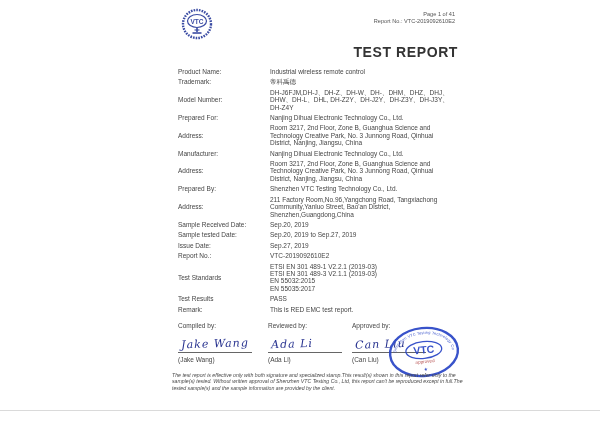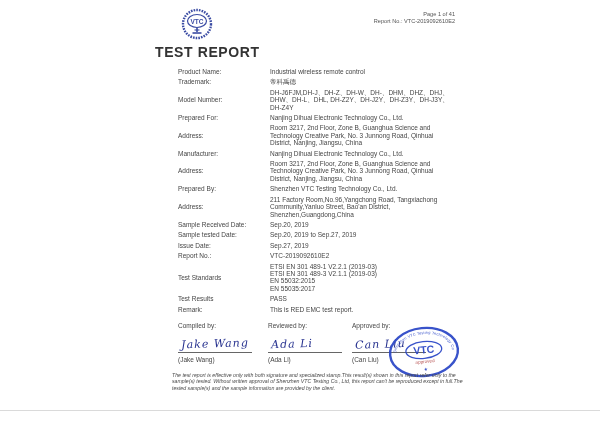--- a/index.html
+++ b/index.html
@@ -9,21 +9,21 @@
   }
   .page{position:absolute;inset:0;background:#fff;}
 
   
   .logo{position:absolute;left:178px;top:6px;width:38px;height:38px;}
   .header-right{
     position:absolute;left:305px;top:11px;width:150px;text-align:right;
     font-size:5.6px;line-height:7px;color:#555;
   }
   .doc-title{
-    position:absolute;left:155px;top:44px;width:310px;text-align:left;
+    position:absolute;left:148px;top:44px;width:310px;text-align:right;
     font-size:14px;font-weight:bold;letter-spacing:.6px;color:#333;
   }
 
   
   .fields{position:absolute;left:178px;top:68px;width:278px;font-size:6.5px;line-height:7.4px;}
   .f-row{display:flex;align-items:center;margin-bottom:3px;}
   .f-label{width:92px;flex:none;}
   .f-value{flex:1;white-space:pre-line;word-break:break-word;}
 
   

